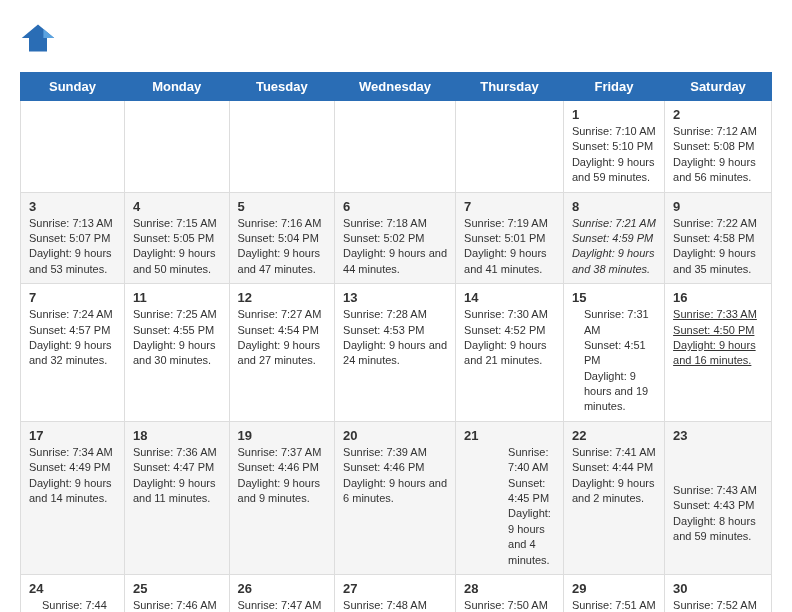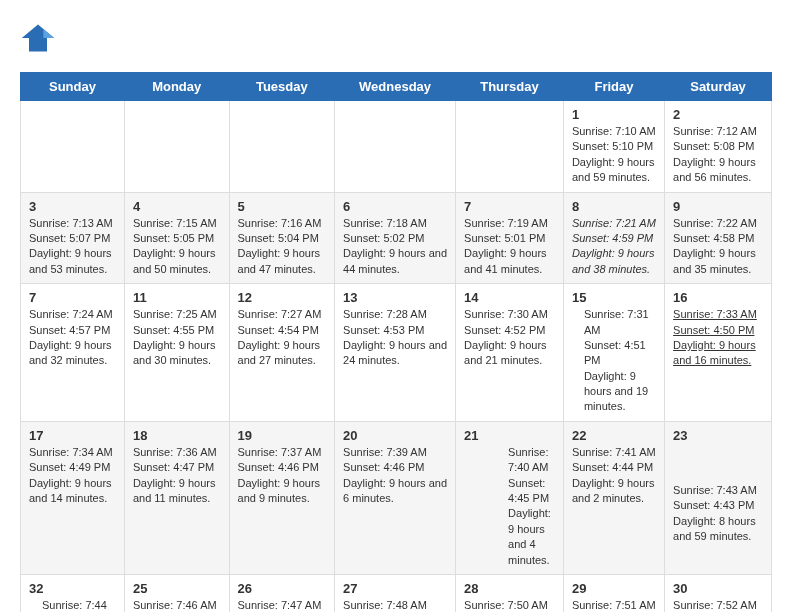--- a/index.html
+++ b/index.html
@@ -274,21 +274,21 @@
         </td>
         <td>
           <span class="day-number">23</span>
           <div class="day-info" style="white-space: pre-line; margin-top: 40px;">Sunrise: 7:43 AM
 Sunset: 4:43 PM
 Daylight: 8 hours and 59 minutes.</div>
         </td>
       </tr>
       <tr class="row-odd">
         <td>
-          <span class="day-number">32</span>
+          <span class="day-number">24</span>
           <div class="day-info" style="white-space: pre-line; margin-left: 13px;">Sunrise: 7:44 AM
 Sunset: 4:42 PM
 Daylight: 8 hours and 57 minutes.</div>
         </td>
         <td>
           <span class="day-number">25</span>
           <div class="day-info" style="white-space: pre-line;">Sunrise: 7:46 AM
 Sunset: 4:41 PM
 Daylight: 8 hours and 55 minutes.</div>
         </td>

